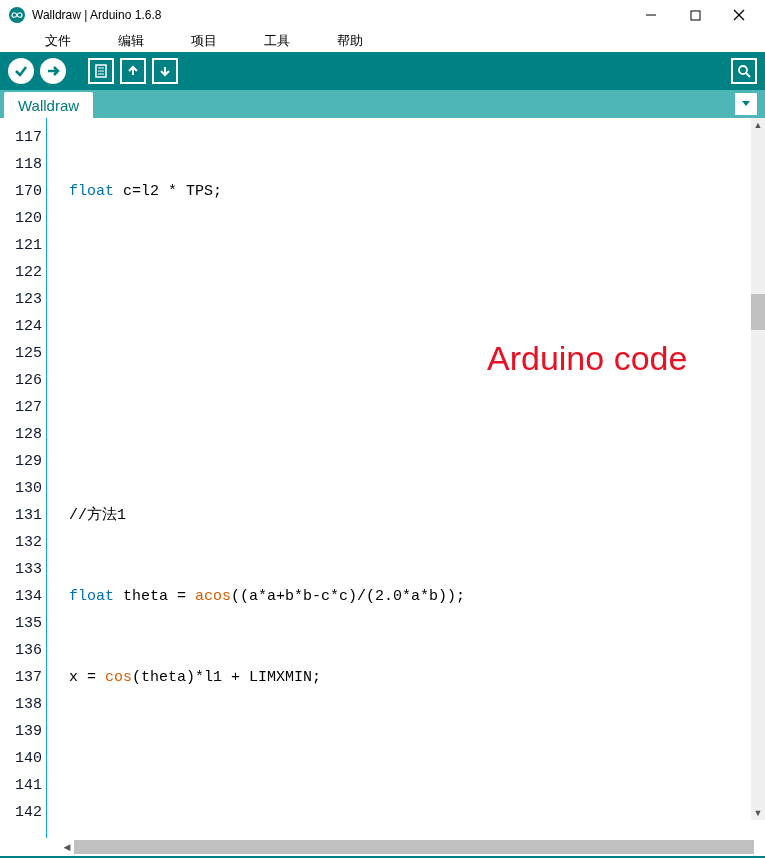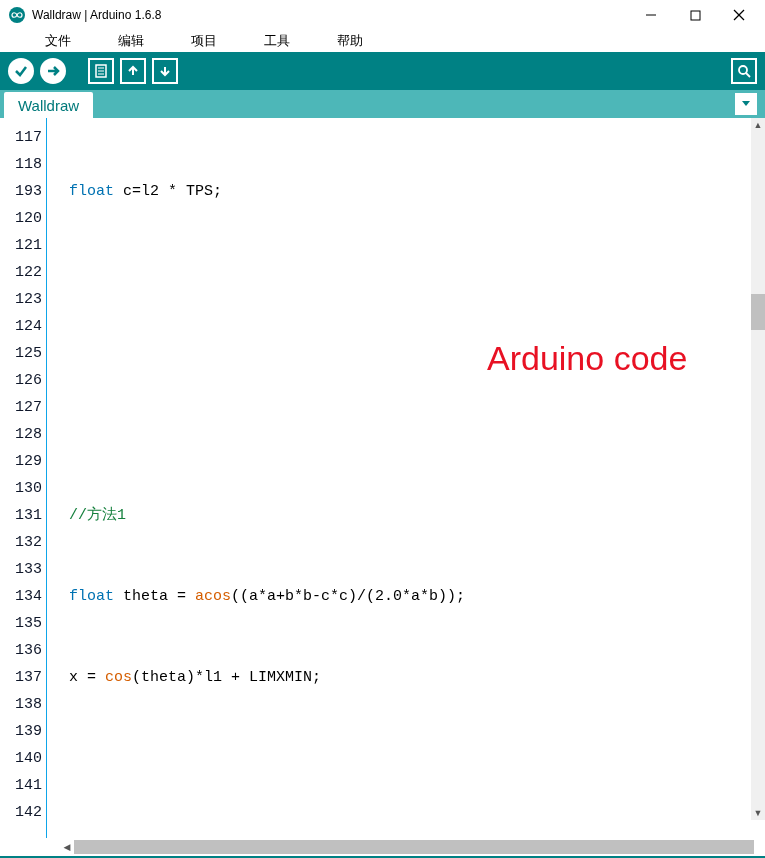--- a/index.html
+++ b/index.html
@@ -24,21 +24,21 @@
 .tab-right { margin-left:auto; width:22px; height:22px; background:#fff; margin-right:4px; margin-bottom:3px; display:flex; align-items:center; justify-content:center; }
 
 .editor { height:720px; display:flex; font-family: Consolas, "Courier New", monospace; font-size:15px; background:#fff; position:relative; }
 .gutter { width:46px; background:#fff; color:#0f172a; text-align:right; padding-right:4px; padding-top:6px; line-height:27px; }
 .gutter .ln { height:27px; }
 .code { flex:1; padding-top:6px; line-height:27px; white-space:pre; color:#000; position:relative; overflow:hidden; border-left:1px solid #0ea5e9; padding-left:4px;}
 .code-line { height:27px; }
 
 .k-blue { color:#0072b2; } 
 .k-func { color:#d55e00; } 
-.k-cmt { color:#15803d; }
+.k-cmt { color:#000000; }
 
 .annotation { position:absolute; top:227px; left:440px; color:#e81123; font-size:34px; font-family: Arial, sans-serif; }
 
 .vscroll { position:absolute; right:0; top:118px; width:14px; height:702px; background:#f0f0f0; }
 .vscroll-thumb { position:absolute; top:176px; width:14px; height:36px; background:#c0c0c0; }
 .vscroll-arr { position:absolute; width:14px; height:14px; display:flex; align-items:center; justify-content:center; color:#555; font-size:9px;}
 
 .hscroll-row { height:18px; display:flex; align-items:center; background:#fff; }
 .hscroll-left { width:60px; }
 .hscroll { flex:1; height:14px; background:#e8e8e8; position:relative; }
@@ -129,21 +129,21 @@
       <svg width="10" height="8">
         <path d="M1 1 L5 6 L9 1 Z" fill="#008184"></path>
       </svg>
     </div>
 </div>
 
 <div class="editor">
   <div class="gutter">
     <div class="ln">117</div>
     <div class="ln">118</div>
-    <div class="ln">193</div>
+    <div class="ln">170</div>
     <div class="ln">120</div>
     <div class="ln">121</div>
     <div class="ln">122</div>
     <div class="ln">123</div>
     <div class="ln">124</div>
     <div class="ln">125</div>
     <div class="ln">126</div>
     <div class="ln">127</div>
     <div class="ln">128</div>
     <div class="ln">129</div>

